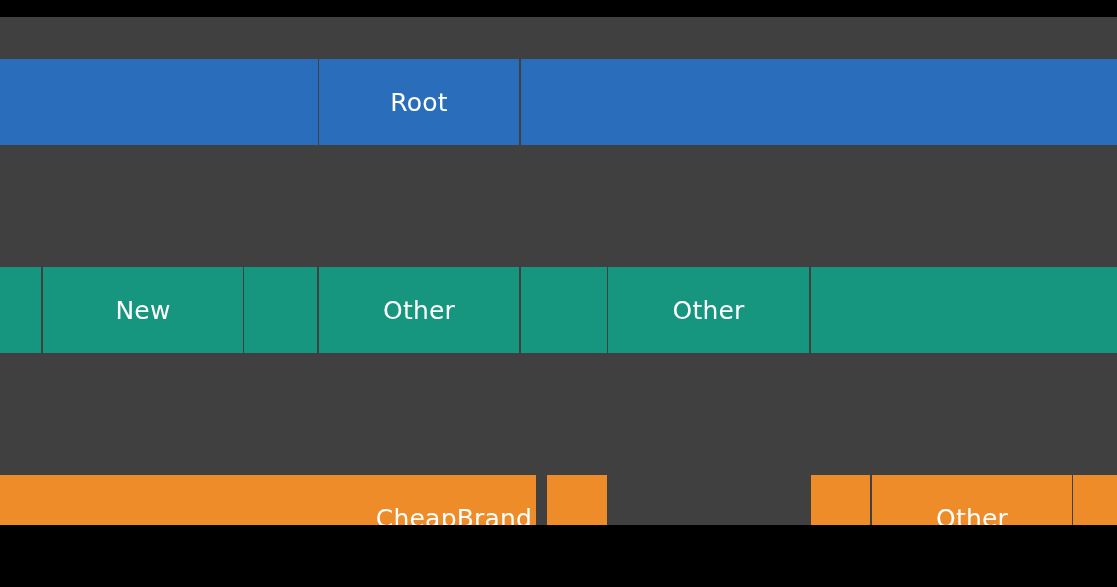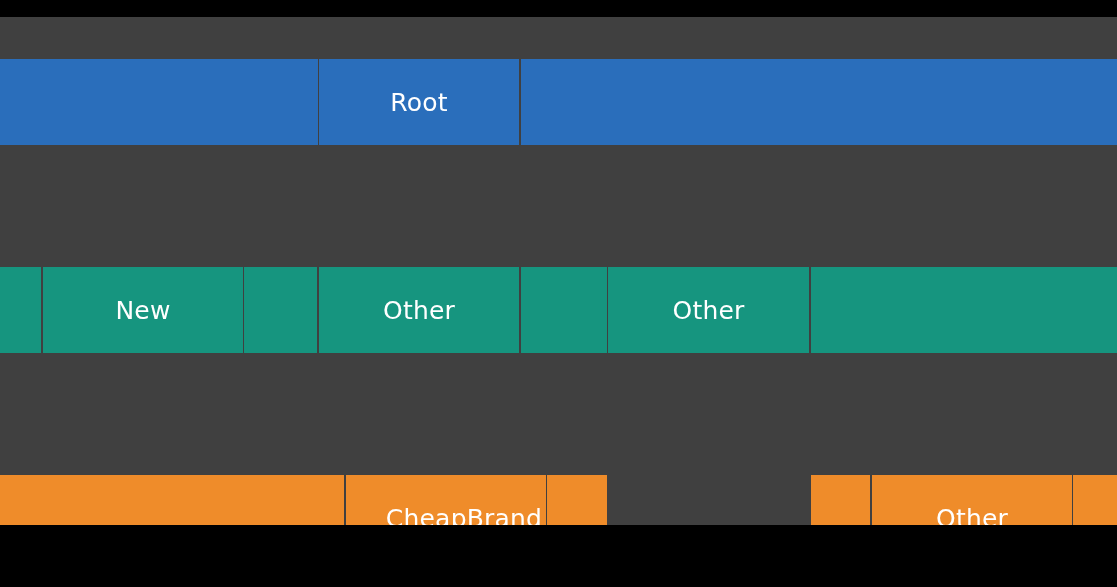--- a/index.html
+++ b/index.html
@@ -88,21 +88,21 @@
     </div>
     <div class="seg" style="left: 811px; width: 306px; background: rgb(22, 149, 127);">
       <span class="seg-label"></span>
     </div>
   </div>
 
   <div class="level" id="level-brand">
     <div class="seg" style="left: 0px; width: 344px; background: rgb(239, 140, 42);">
       <span class="seg-label"></span>
     </div>
-    <div class="seg" style="left: 346px; width: 200px; background: rgb(239, 140, 42); padding-left: 36px;">
+    <div class="seg" style="left: 336px; width: 200px; background: rgb(239, 140, 42); padding-left: 36px;">
       <span class="seg-label">CheapBrand</span>
     </div>
     <div class="seg" style="left: 547px; width: 60px; background: rgb(239, 140, 42);">
       <span class="seg-label"></span>
     </div>
     <div class="seg" style="left: 811px; width: 59px; background: rgb(239, 140, 42);">
       <span class="seg-label"></span>
     </div>
     <div class="seg" style="left: 872px; width: 200px; background: rgb(239, 140, 42);">
       <span class="seg-label">Other</span>

